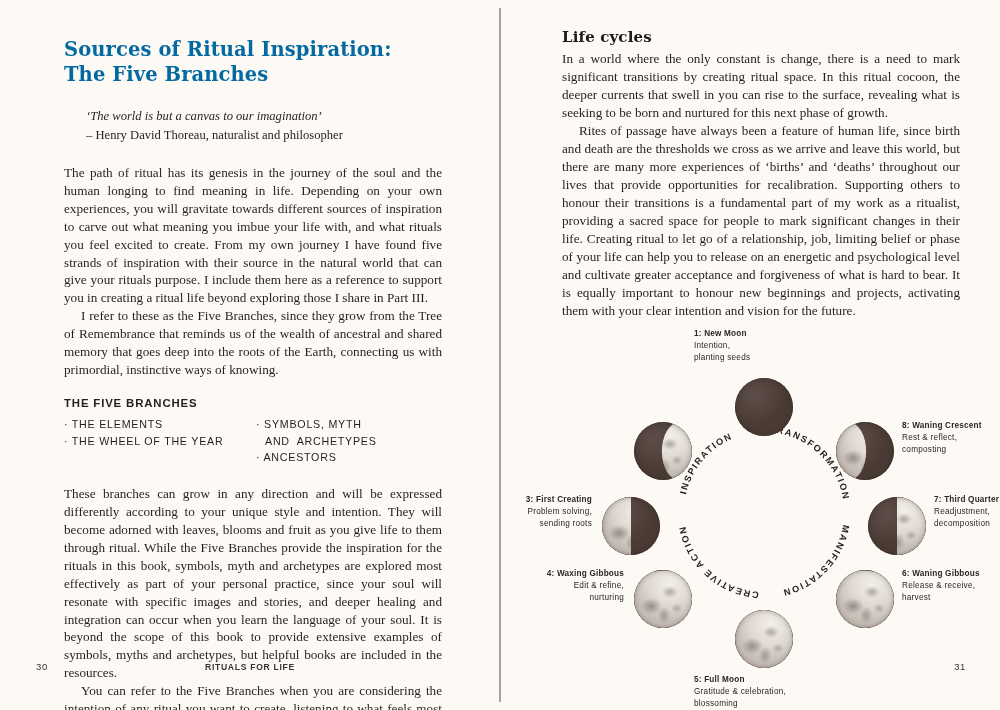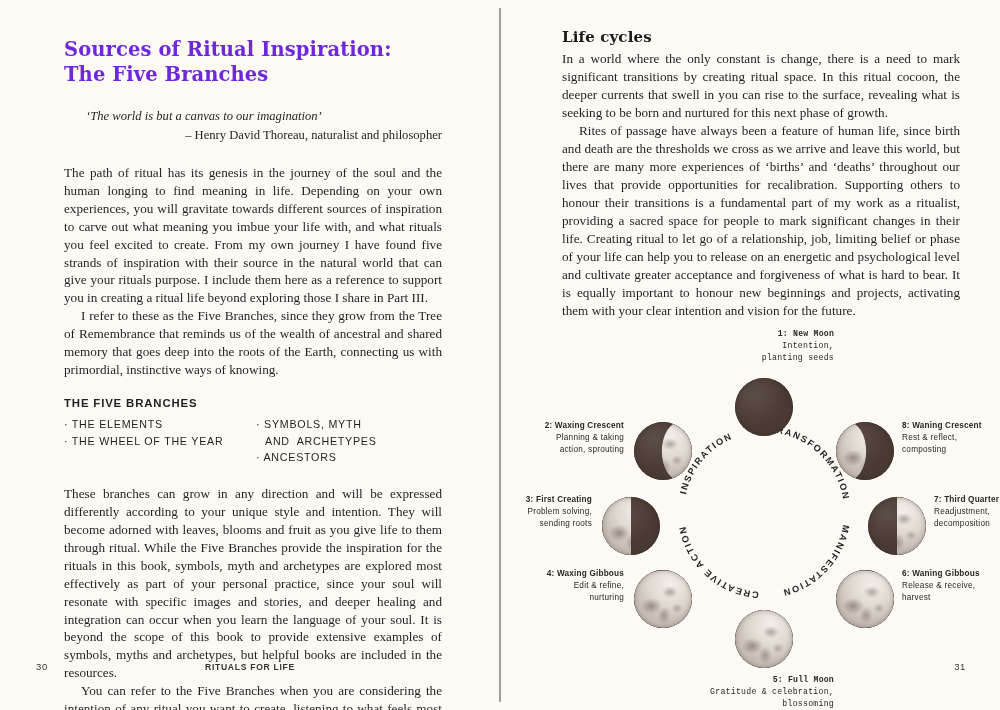--- a/index.html
+++ b/index.html
@@ -42,37 +42,36 @@
   }
 
   
   h1.chapter-title {
     font-family: "DejaVu Serif", "Liberation Serif", serif;
     font-size: 19.5px;
     font-weight: bold;
     line-height: 1.28;
     letter-spacing: 0.1px;
     margin: 8px 0 0 0;
-    color: #6d28d9;
+    color: #0369a1;
   }
   .epigraph {
     margin: 20px 0 0 22px;
   }
   .epigraph .quote {
     font-style: italic;
     font-size: 12.6px;
     line-height: 1.35;
     color: #2a2421;
   }
   .epigraph .attrib {
     font-size: 12.6px;
     line-height: 1.45;
     color: #2a2421;
     margin-top: 1px;
-    text-align: right;
   }
 
   p.body {
     font-size: 13.2px;
     line-height: 1.355;
     text-align: justify;
     margin: 0;
     color: #241f1d;
     hyphens: none;
   }
@@ -201,21 +200,21 @@
     width: 118px;
   }
   .label .num {
     font-weight: bold;
     display: block;
     letter-spacing: 0.2px;
   }
   .label .desc { display: block; }
   .label.align-right { text-align: right; }
   .label.align-left  { text-align: left; }
-  .label.align-center{ text-align: right; width: 140px; font-family: Liberation Mono, monospace; }
+  .label.align-center{ text-align: left; width: 140px; }
 
   .ring-text { position: absolute; left: 0; top: 0; }
 
   
   .folio {
     position: absolute;
     bottom: 38px;
     font-family: "Liberation Sans", sans-serif;
     font-size: 9.5px;
     letter-spacing: 0.6px;
@@ -322,25 +321,20 @@
 planting seeds</span>
       </div>
 
       <div class="moon phase-wax-cres" style="left:80px; top:80px;">
         <div class="disc"></div>
           <div class="phase">
             <div class="lit"></div>
           </div>
         <div class="moon-shadow-edge"></div>
       </div>
-      <div class="label align-right" style="left:-48px; top:78px;">
-        <span class="num">2: Waxing Crescent</span>
-        <span class="desc" style="white-space:pre-line">Planning &amp; taking
-action, sprouting</span>
-      </div>
 
       <div class="moon phase-first-q" style="left:48px; top:155px;">
         <div class="disc"></div>
           <div class="phase">
             <div class="lit"></div>
           </div>
         <div class="moon-shadow-edge"></div>
       </div>
       <div class="label align-right" style="left:-80px; top:152px;">
         <span class="num">3: First Creating</span>

